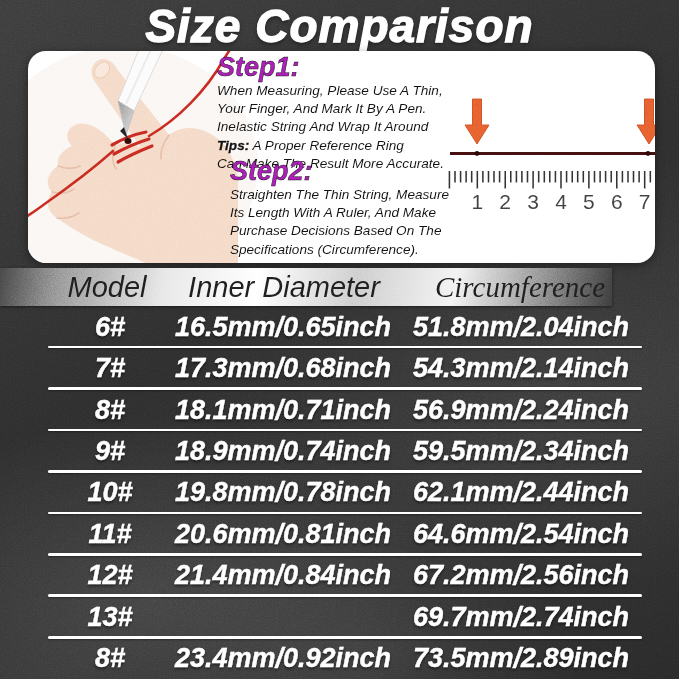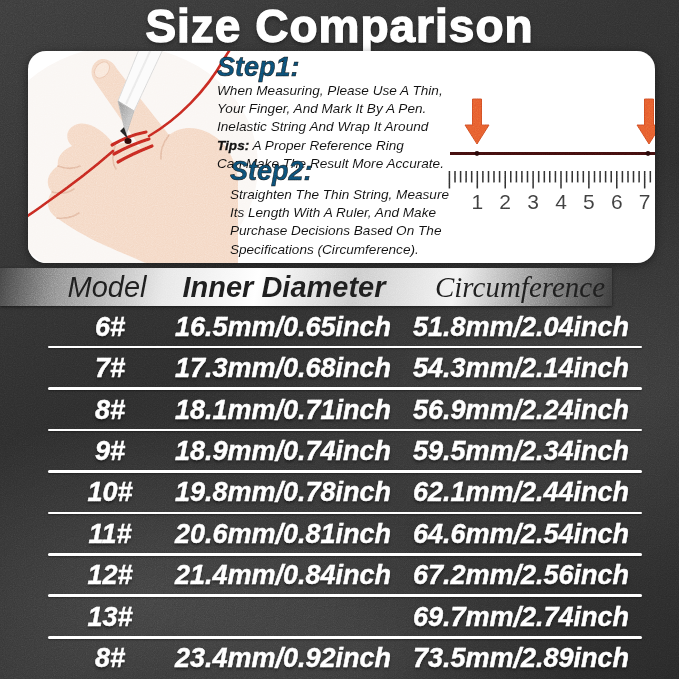--- a/index.html
+++ b/index.html
@@ -6,39 +6,39 @@
   body{width:679px;height:679px;overflow:hidden;font-family:"Liberation Sans",sans-serif;}
   #app{position:relative;width:679px;height:679px;overflow:hidden;
     background:
       radial-gradient(420px 260px at 22% 88%, rgba(255,255,255,.08), transparent 70%),
       radial-gradient(520px 320px at 80% 55%, rgba(255,255,255,.05), transparent 70%),
       radial-gradient(300px 200px at 55% 97%, rgba(255,255,255,.06), transparent 70%),
       linear-gradient(155deg,#3a3a3a 0%,#2b2b2b 45%,#313131 70%,#272727 100%);}
   .noise{position:absolute;inset:0;mix-blend-mode:overlay;opacity:.55;pointer-events:none;}
 
   .title{position:absolute;top:0;left:0;width:679px;text-align:center;margin:0;
-    font-size:46px;font-weight:bold;color:#ffffff;letter-spacing:1px;
+    font-size:46px;font-weight:bold;font-style:italic;color:#ffffff;letter-spacing:1px;
     -webkit-text-stroke:1.3px #ffffff;text-shadow:0 2px 5px rgba(0,0,0,.55);line-height:52px;}
 
   .panel{position:absolute;left:28px;top:51px;width:627px;height:212px;background:#ffffff;
     border-radius:18px;overflow:hidden;box-shadow:0 2px 8px rgba(0,0,0,.45);}
   .panel-art{position:absolute;left:0;top:0;}
 
   .step1{position:absolute;left:189px;top:1px;width:260px;color:#101010;}
   .step2{position:absolute;right:206px;top:105px;text-align:left;color:#101010;}
-  .step-heading{margin:0;font-size:27px;line-height:30px;font-weight:bold;font-style:italic;color:#0c4a6e;-webkit-text-stroke:.5px #0b0b0b;}
+  .step-heading{margin:0;font-size:27px;line-height:30px;font-weight:bold;font-style:italic;color:#a21caf;-webkit-text-stroke:.5px #0b0b0b;}
   .step-line{font-size:13.6px;line-height:18.2px;font-style:italic;white-space:nowrap;}
   .tips-label{font-weight:bold;-webkit-text-stroke:.3px #0b0b0b;}
 
   .thead{position:absolute;left:0;top:268px;width:612px;height:38px;
     background:linear-gradient(100deg,#414141 0%,#8f8f8f 10%,#e6e6e6 27%,#ffffff 42%,#c9c9c9 58%,#f2f2f2 74%,#7a7a7a 90%,#383838 100%);
     box-shadow:0 1px 3px rgba(0,0,0,.5);}
   .th{position:absolute;top:50%;transform:translate(-50%,-50%);white-space:nowrap;
     font-size:29px;font-style:italic;font-weight:400;color:#1c1c1c;}
-  .th1{left:107px;} .th2{left:284px;font-weight:bold;} .th3{left:520px;font-family:Liberation Serif, serif;}
+  .th1{left:107px;} .th2{left:284px;} .th3{left:520px;font-family:Liberation Serif, serif;}
 
   .tbody{position:absolute;left:0;top:306px;width:679px;height:373px;display:flex;flex-direction:column;}
   .trow{flex:1;position:relative;}
   .td{position:absolute;top:50%;transform:translate(-50%,-50%);white-space:nowrap;
     font-size:27px;font-weight:bold;font-style:italic;color:#ffffff;
     text-shadow:0 2px 3px rgba(0,0,0,.55);-webkit-text-stroke:.4px #ffffff;}
   .td1{left:110px;} .td2{left:283px;} .td3{left:521px;}
   .row-divider{position:absolute;bottom:-1px;left:48px;width:594px;height:2.6px;background:#ffffff;
     border-radius:2px;box-shadow:0 1px 2px rgba(0,0,0,.4);}
 </style>

